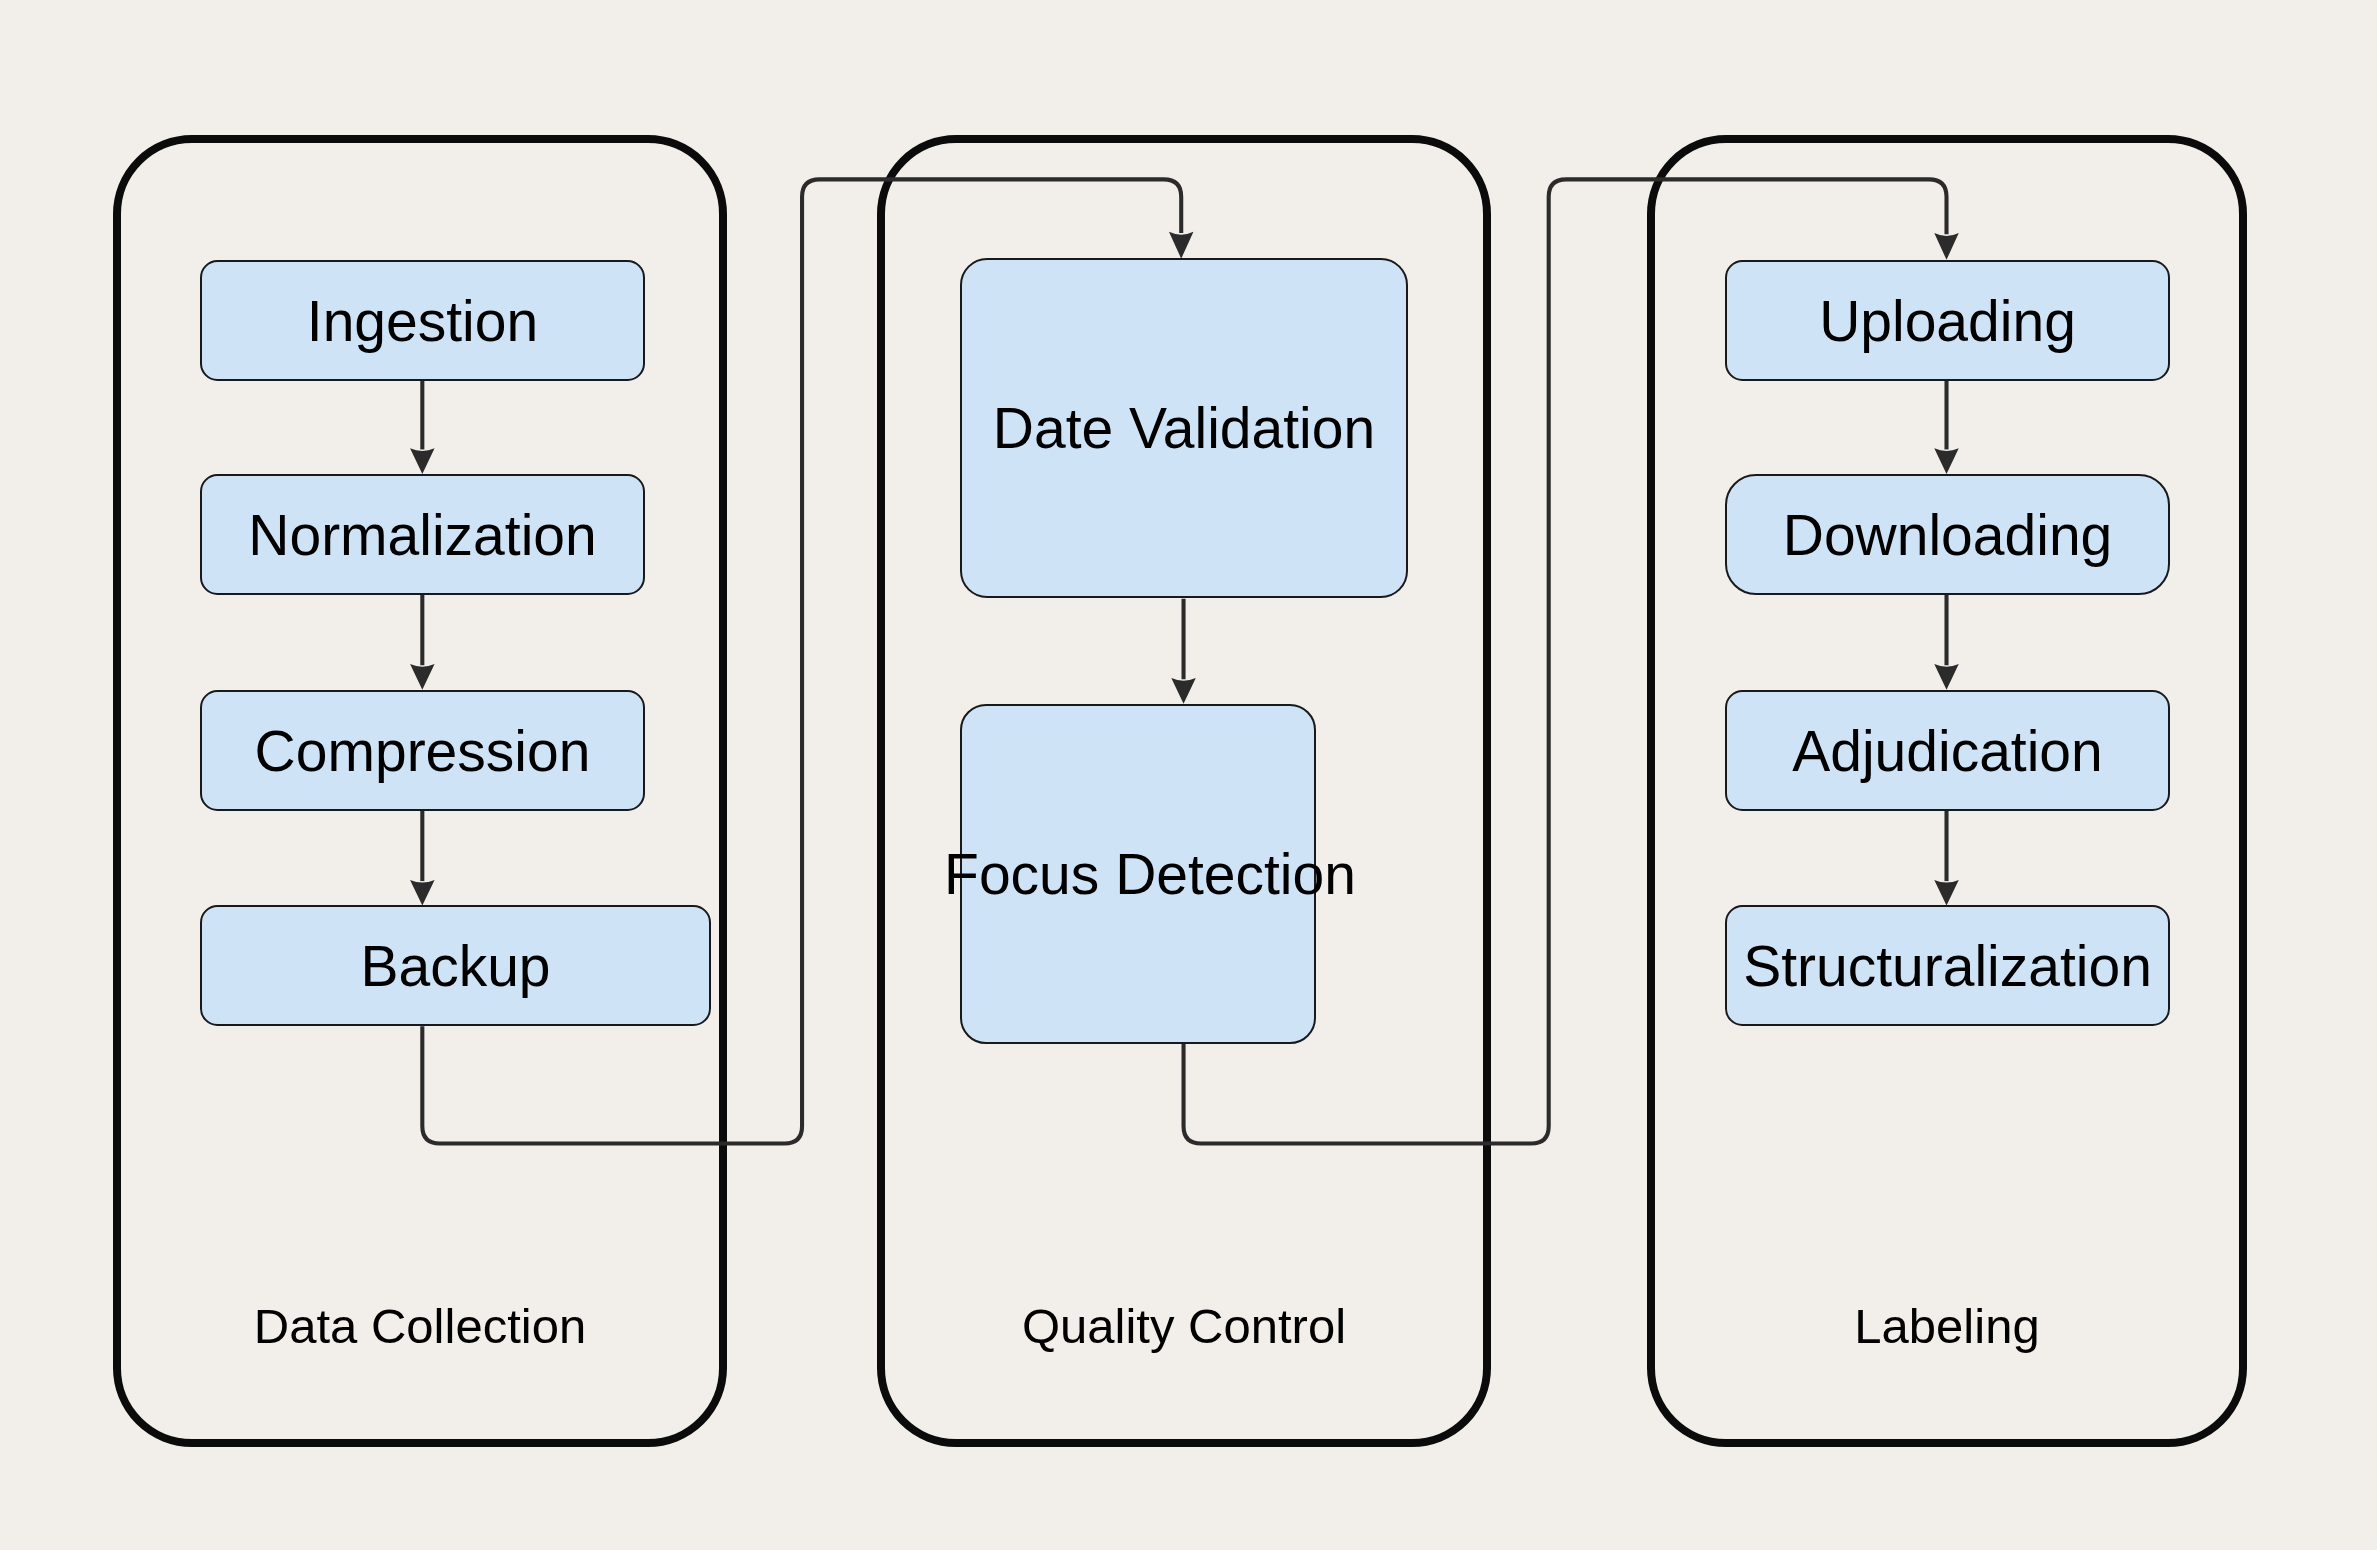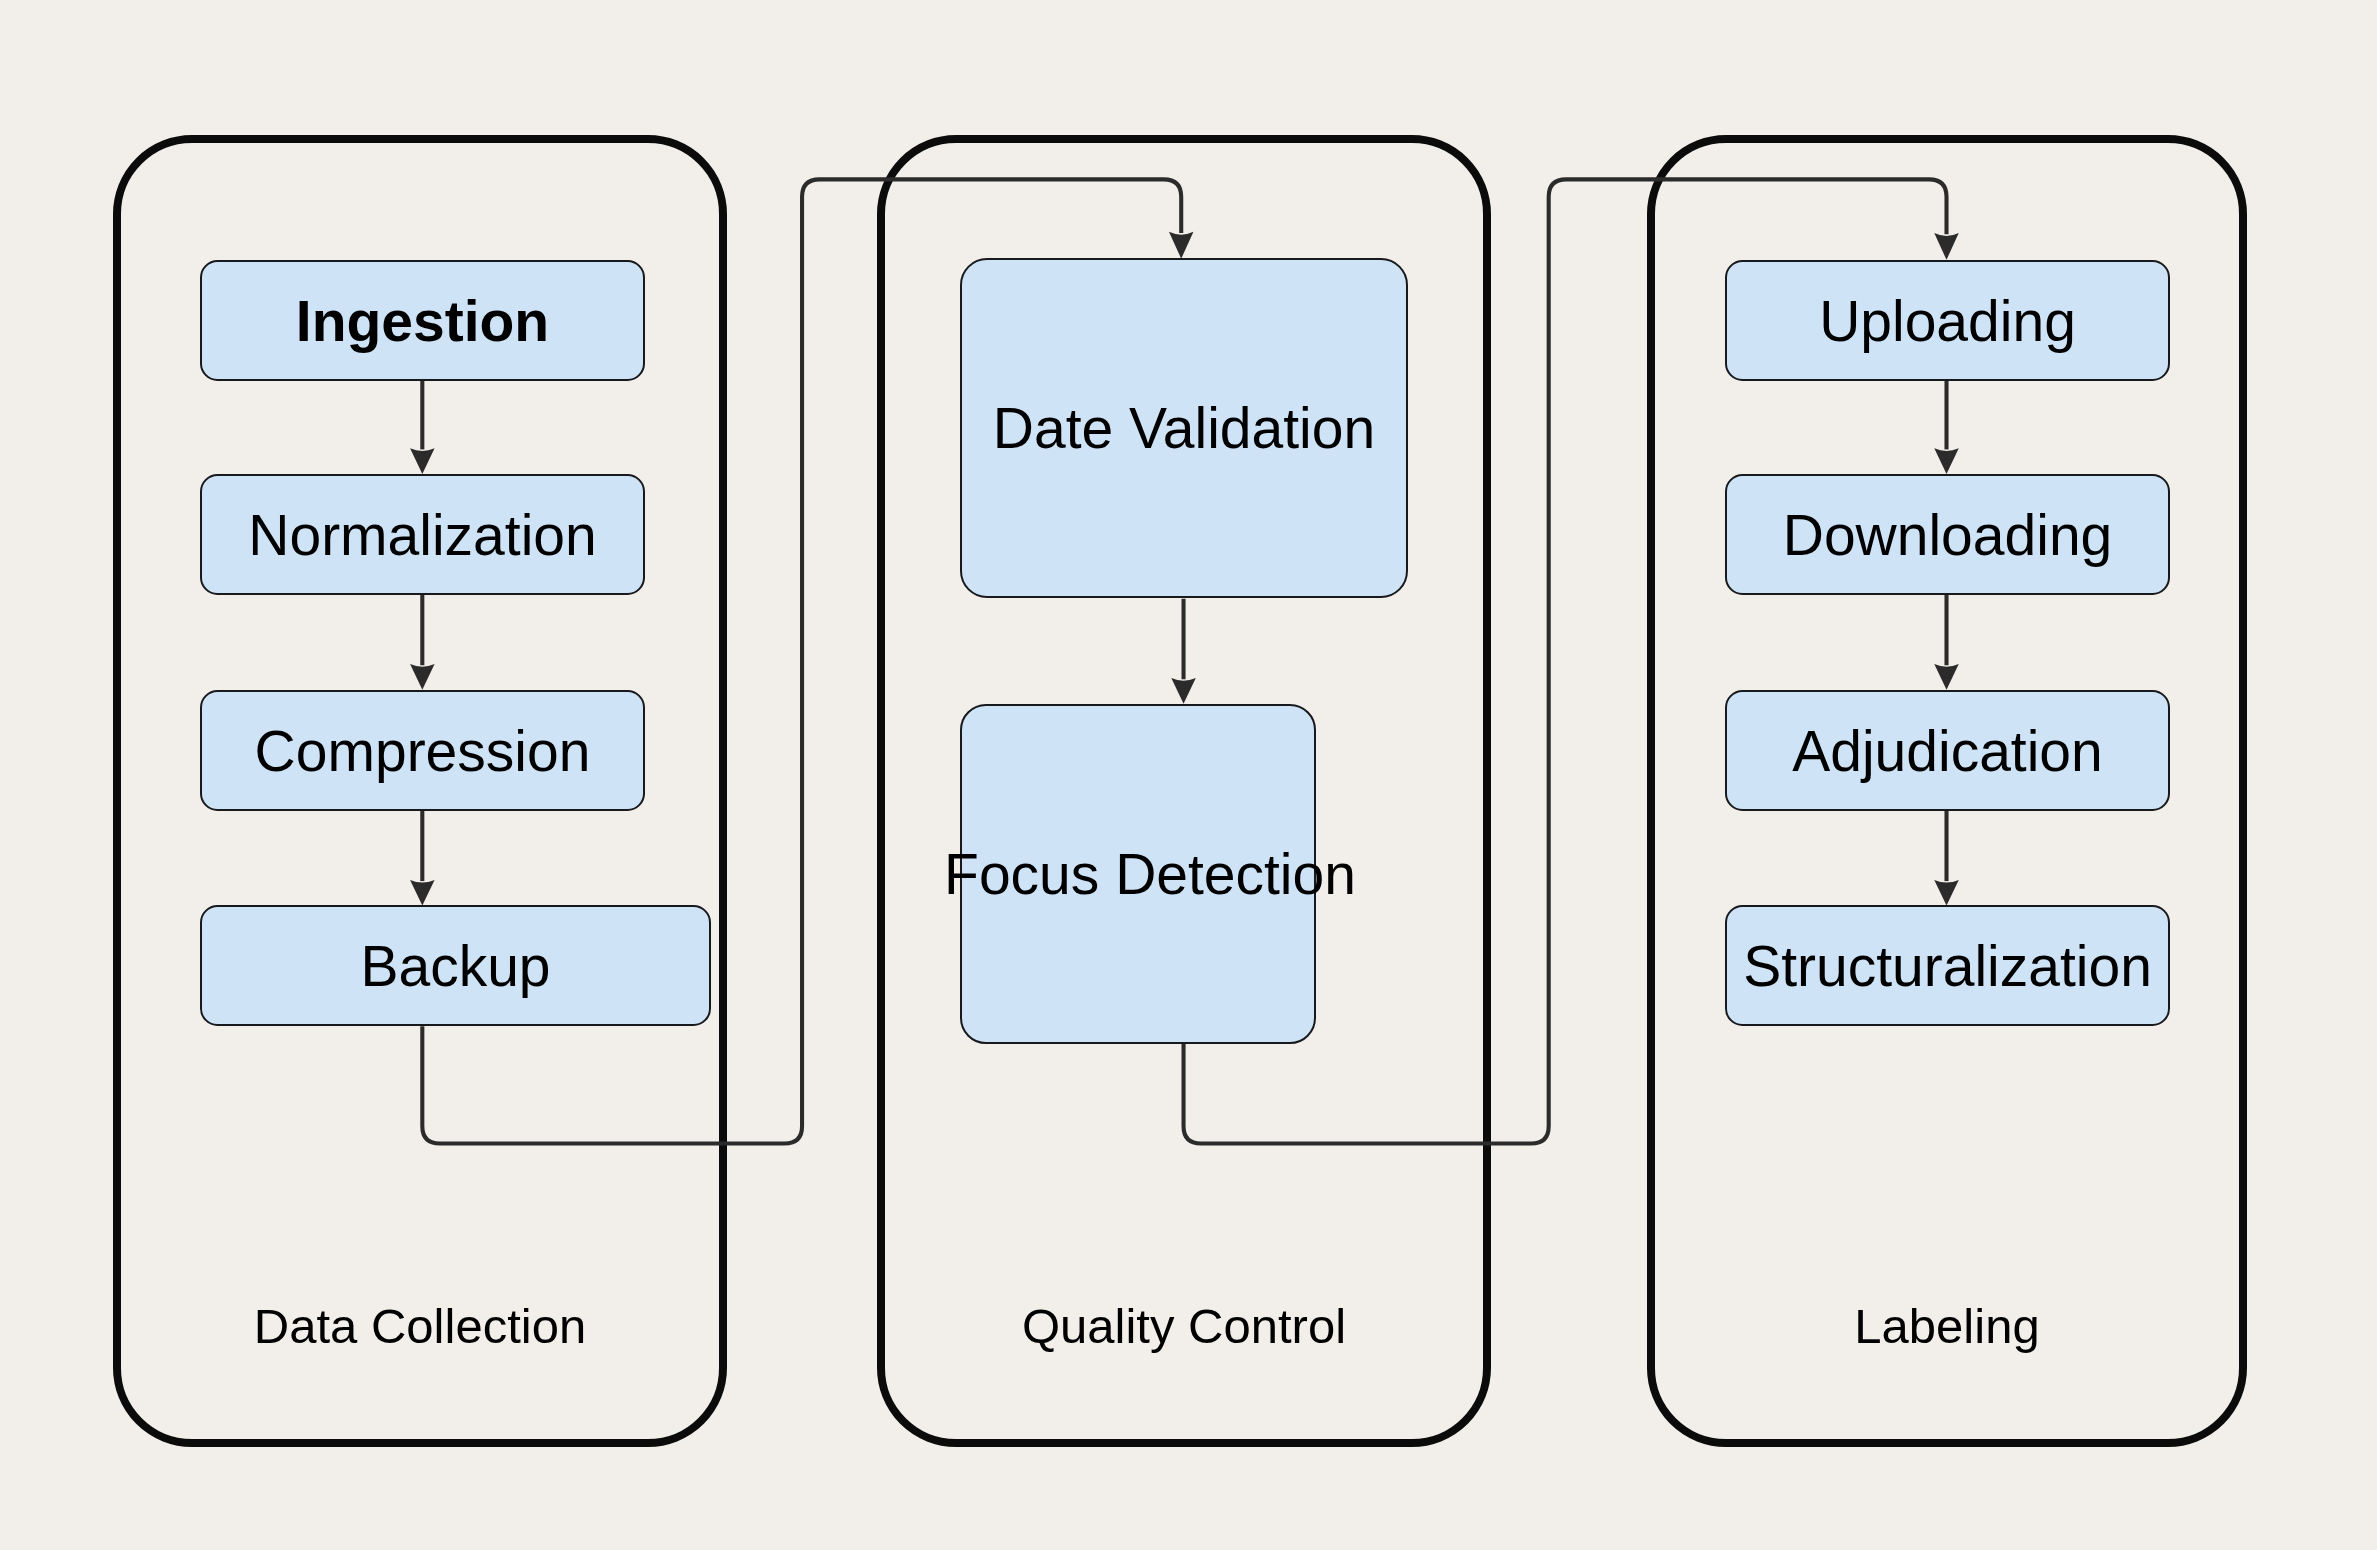--- a/index.html
+++ b/index.html
@@ -110,27 +110,27 @@
     <path class="edge" d="M 3337 652 L 3337 770"></path>
     <path class="arrowhead" d="M 3337 812 L 3316 768 Q 3337 777 3358 768 Z"></path>
 
     <path class="edge" d="M 3337 1019 L 3337 1140"></path>
     <path class="arrowhead" d="M 3337 1182 L 3316 1138 Q 3337 1147 3358 1138 Z"></path>
 
     <path class="edge" d="M 3337 1389 L 3337 1510"></path>
     <path class="arrowhead" d="M 3337 1552 L 3316 1508 Q 3337 1517 3358 1508 Z"></path>
   </svg>
 
-  <div class="node" style="left:200px; top:260px; width:445px; height:121px;font-weight:bold;">Ingestion</div>
+  <div class="node" style="left:200px; top:260px; width:445px; height:121px;">Ingestion</div>
   <div class="node" style="left:200px; top:474px; width:445px; height:121px;">Normalization</div>
   <div class="node" style="left:200px; top:690px; width:445px; height:121px;">Compression</div>
   <div class="node" style="left:200px; top:905px; width:511px; height:121px;">Backup</div>
 
   <div class="node tall" style="left:960px; top:258px; width:448px; height:340px;border-radius:27px;">Date Validation</div>
   <div class="node tall" style="left:960px; top:704px; width:356px; height:340px;padding-left:24px;">Focus Detection</div>
 
   <div class="node" style="left:1725px; top:260px; width:445px; height:121px;">Uploading</div>
-  <div class="node" style="left:1725px; top:474px; width:445px; height:121px;">Downloading</div>
+  <div class="node" style="left:1725px; top:474px; width:445px; height:121px;border-radius:31px;">Downloading</div>
   <div class="node" style="left:1725px; top:690px; width:445px; height:121px;">Adjudication</div>
   <div class="node" style="left:1725px; top:905px; width:445px; height:121px;">Structuralization</div>
 
 </div>
 
 
 </body></html>

